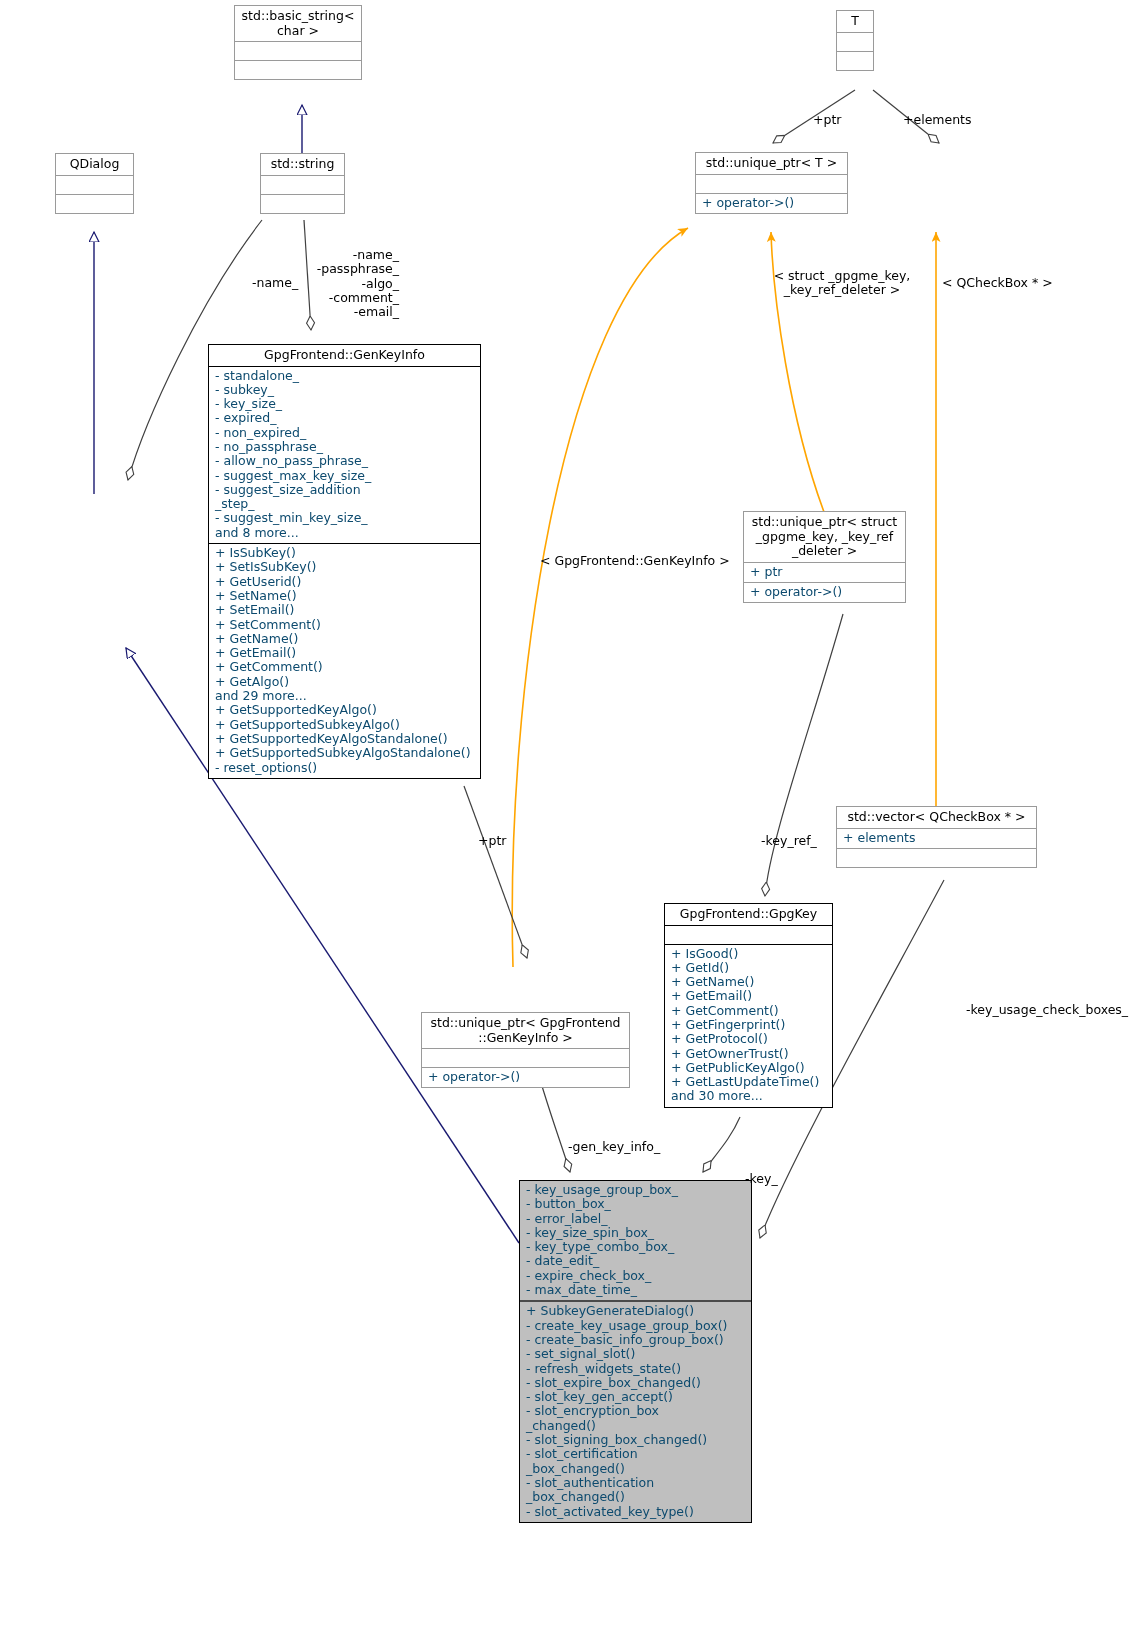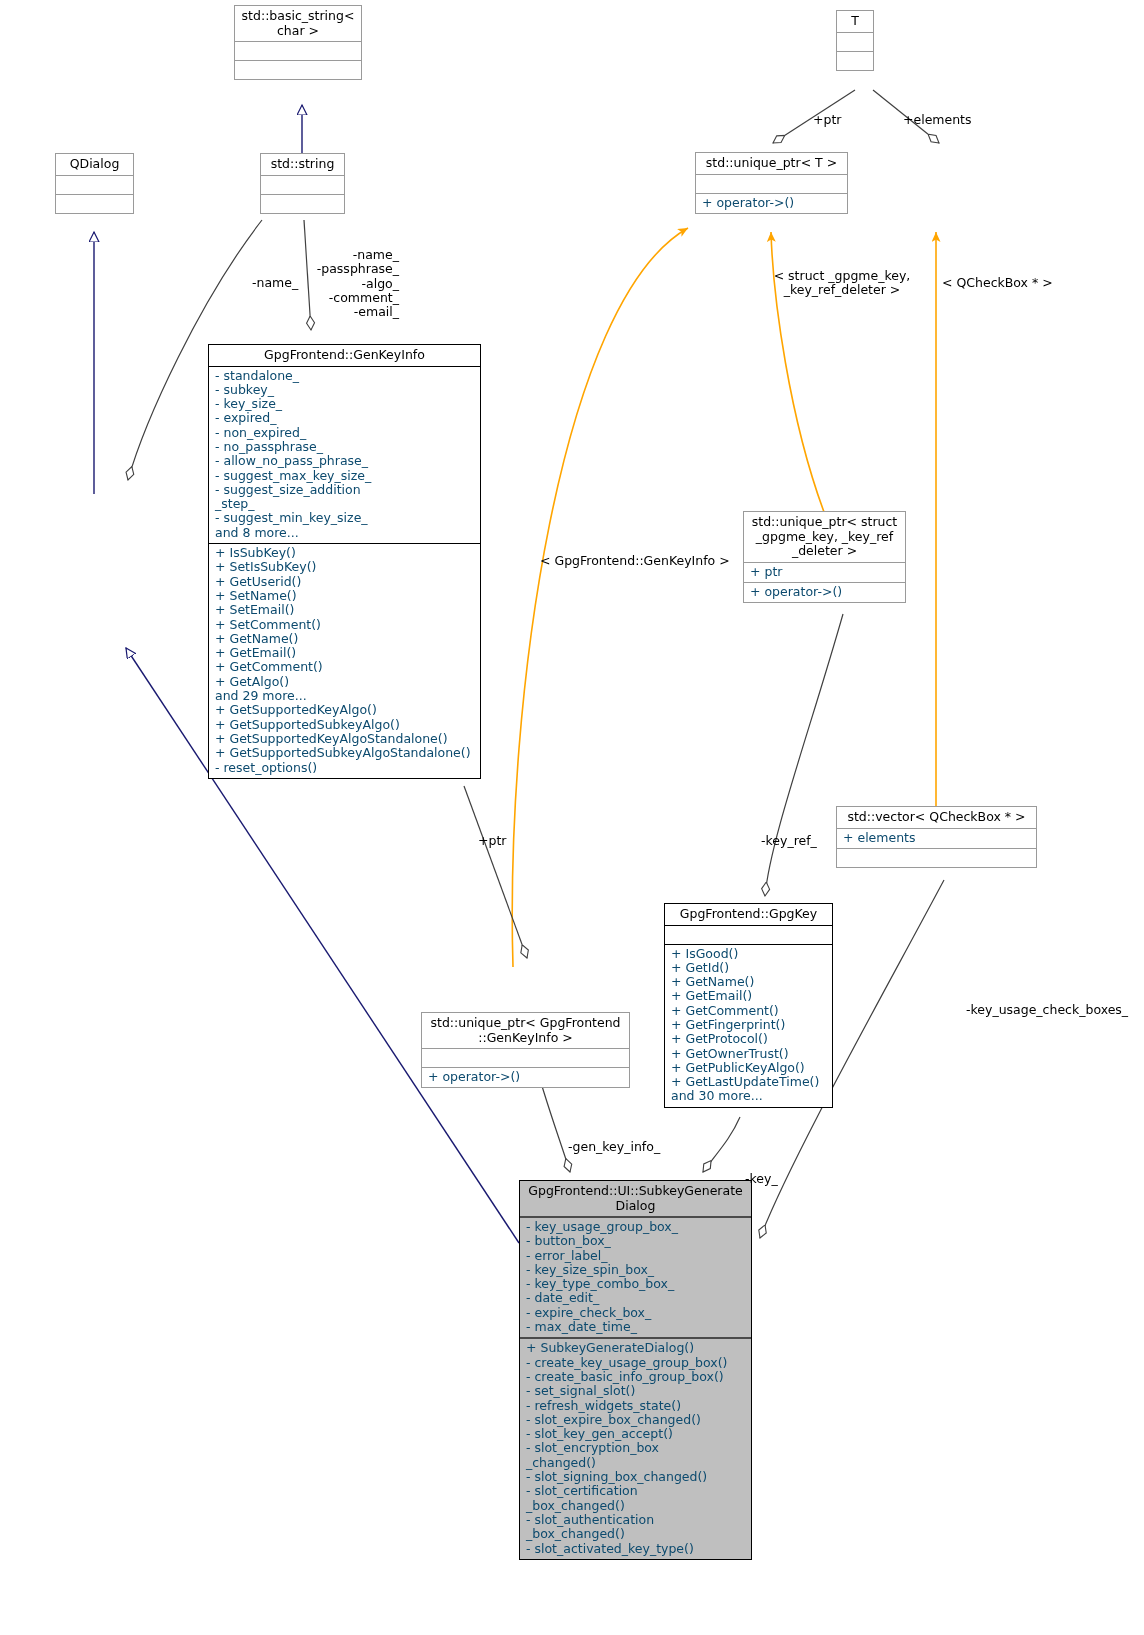--- a/index.html
+++ b/index.html
@@ -200,22 +200,20 @@
   <div class="node gray" style="left:421px;top:968px;width:209px;margin-top:44px;">
     <div class="sect title">std::unique_ptr&lt; GpgFrontend
 ::GenKeyInfo &gt;</div>
     <div class="sect body empty"></div>
     <div class="sect body">
       <div class="row">+ operator-&gt;()</div>
     </div>
   </div>
 
   <div class="node filled" style="left:519px;top:1180px;width:233px;">
-    <div class="sect title">GpgFrontend::UI::SubkeyGenerate
-Dialog</div>
     <div class="sect body">
       <div class="row">- key_usage_group_box_</div>
       <div class="row">- button_box_</div>
       <div class="row">- error_label_</div>
       <div class="row">- key_size_spin_box_</div>
       <div class="row">- key_type_combo_box_</div>
       <div class="row">- date_edit_</div>
       <div class="row">- expire_check_box_</div>
       <div class="row">- max_date_time_</div>
     </div>

